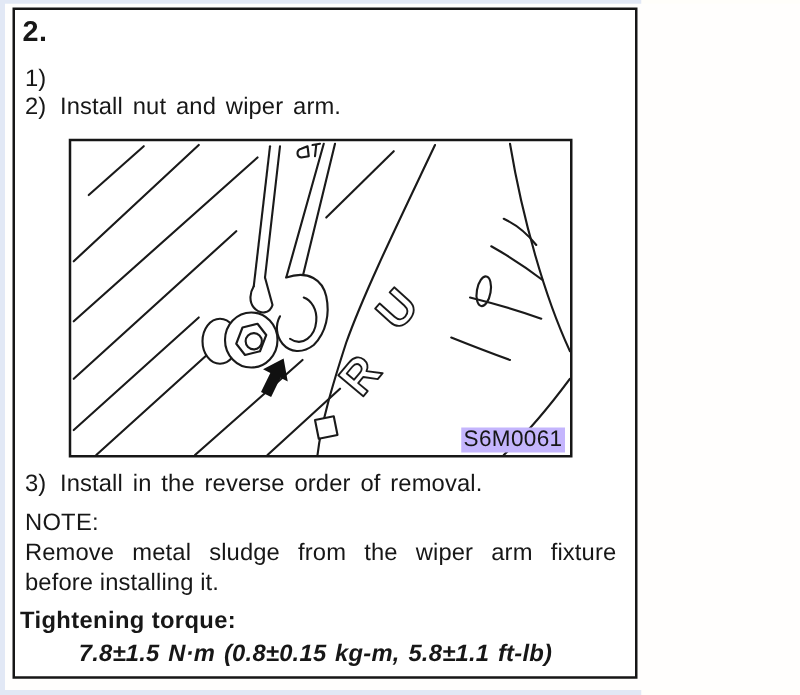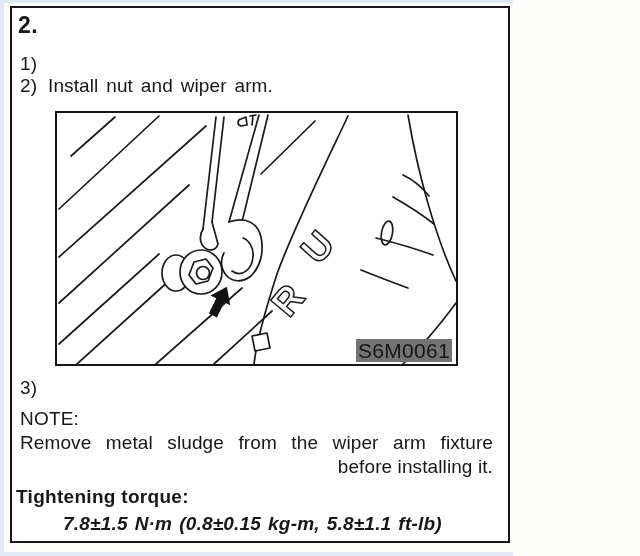--- a/index.html
+++ b/index.html
@@ -37,33 +37,33 @@
   .step1 { top:53px; }
   .step2 { top:75px; }
   .step3 { top:377px; }
   .figure {
     position:absolute; left:55px; top:111px; width:403px; height:255px;
     border:2px solid #161616; background:#ffffff;
   }
   .figure svg { position:absolute; left:0; top:0; width:399px; height:251px; }
   .fig-code {
     position:absolute; right:4px; bottom:2px;
-    font-size:21px; letter-spacing:0.3px;
-    background:#737373; padding:0 2px; line-height:1.1;
+    font-size:18px; letter-spacing:0.3px;
+    background:#c4b5fd; padding:0 2px; line-height:1.1;
   }
   .note-label {
     position:absolute; left:20px; top:408px;
     font-size:19px; letter-spacing:0.2px; line-height:1.16;
   }
   .note-line {
     position:absolute; left:20px; width:473px;
     font-size:19px; letter-spacing:0.1px; line-height:1.16;
   }
   .note-line1 { top:432px; text-align:justify; text-align-last:justify; }
-  .note-line2 { top:456px;text-align:right; }
+  .note-line2 { top:456px; }
   .torque-label {
     position:absolute; left:16px; top:486px;
     font-size:19px; font-weight:bold; 
     letter-spacing:0.3px; line-height:1.16;
   }
   .torque-value {
     position:absolute; left:63px; top:513px;
     font-size:19px; font-weight:bold; font-style:italic;
     letter-spacing:0.2px; word-spacing:1.5px; line-height:1.16; white-space:nowrap;
   }
@@ -146,20 +146,21 @@
       <g transform="translate(164,192) rotate(26)">
         <path d="M0,-18 L11,-3 L4.5,-3 L4.5,14 L-4.5,14 L-4.5,-3 L-11,-3 Z" fill="#111111" stroke="none"></path>
       </g>
     </g>
   </svg>
   <span class="fig-code">S6M0061</span>
 </div>
 
 <div class="step step3">
   <span class="num">3)</span>
+  <span>Install in the reverse order of removal.</span>
 </div>
 
 <div class="note-label">NOTE:</div>
 <div class="note-line note-line1">Remove metal sludge from the wiper arm fixture</div>
 <div class="note-line note-line2">before installing it.</div>
 
 <div class="torque-label">Tightening torque:</div>
 <div class="torque-value">7.8±1.5 N·m (0.8±0.15 kg-m, 5.8±1.1 ft-lb)</div>
 
 </body></html>

